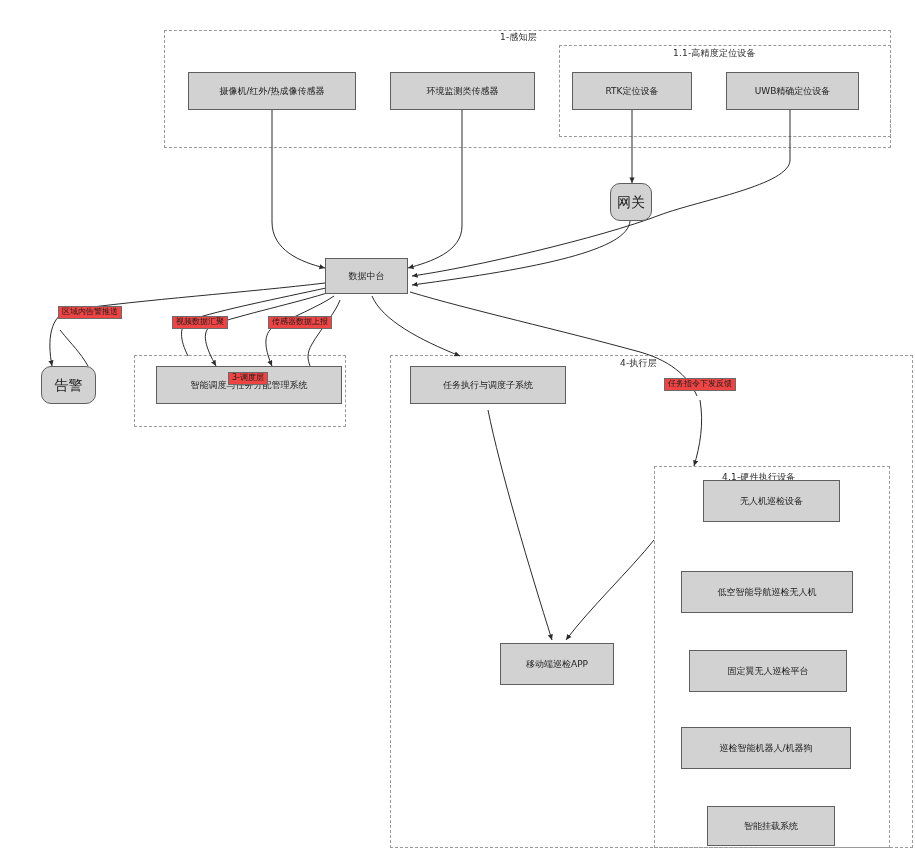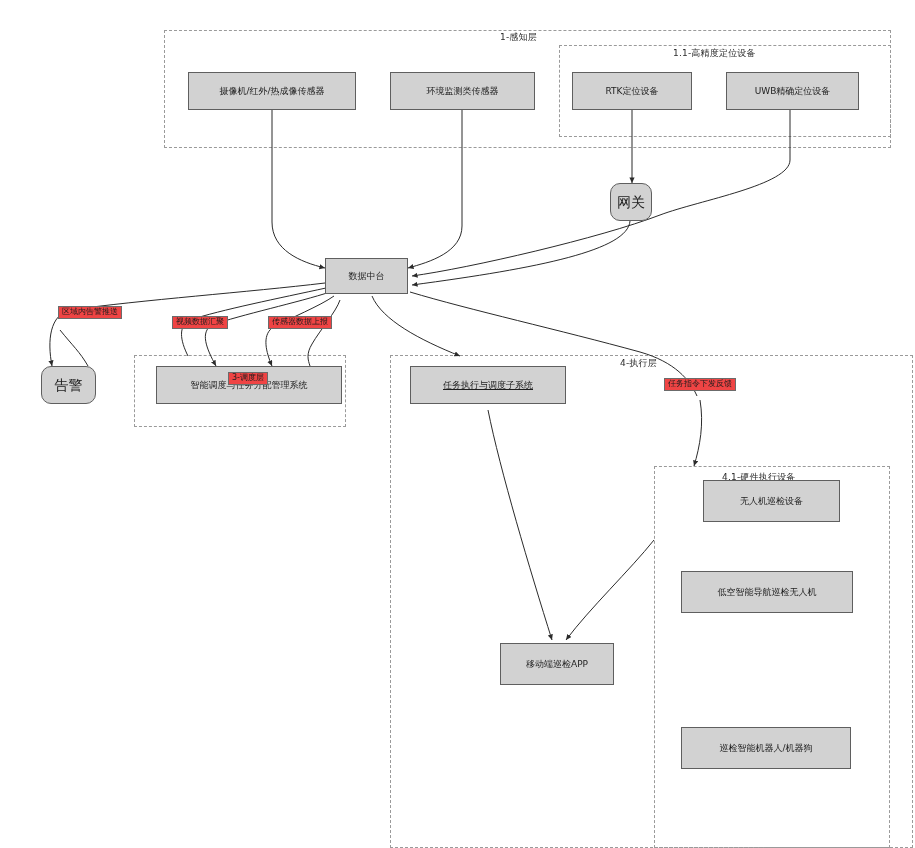--- a/index.html
+++ b/index.html
@@ -84,31 +84,33 @@
   <div class="node" style="left:726px;top:72px;width:133px;height:38px;">UWB精确定位设备</div>
 
   <div class="node small" style="left:610px;top:183px;width:42px;height:38px;">网关</div>
 
   <div class="node" style="left:325px;top:258px;width:83px;height:36px;">数据中台</div>
 
   <div class="node small" style="left:41px;top:366px;width:55px;height:38px;">告警</div>
 
   <div class="node" style="left:156px;top:366px;width:186px;height:38px;">智能调度与任务分配管理系统</div>
 
-  <div class="node" style="left:410px;top:366px;width:156px;height:38px;text-decoration:underline;">任务执行与调度子系统</div>
+  <div class="node" style="left:410px;top:366px;width:156px;height:38px;">任务执行与调度子系统</div>
 
   <div class="node" style="left:500px;top:643px;width:114px;height:42px;">移动端巡检APP</div>
 
   <div class="node" style="left:703px;top:480px;width:137px;height:42px;">无人机巡检设备</div>
 
   <div class="node" style="left:681px;top:571px;width:172px;height:42px;">低空智能导航巡检无人机</div>
 
+  <div class="node" style="left:689px;top:650px;width:158px;height:42px;">固定翼无人巡检平台</div>
 
   <div class="node" style="left:681px;top:727px;width:170px;height:42px;">巡检智能机器人/机器狗</div>
 
+  <div class="node" style="left:707px;top:806px;width:128px;height:40px;">智能挂载系统</div>
 
   <div class="edge-label" style="left:58px;top:306px;">区域内告警推送</div>
 
   <div class="edge-label" style="left:172px;top:316px;">视频数据汇聚</div>
 
   <div class="edge-label" style="left:268px;top:316px;">传感器数据上报</div>
 
   <div class="edge-label" style="left:228px;top:356px;margin-top:16px;">3-调度层</div>
 
   <div class="edge-label" style="left:664px;top:378px;">任务指令下发反馈</div>

